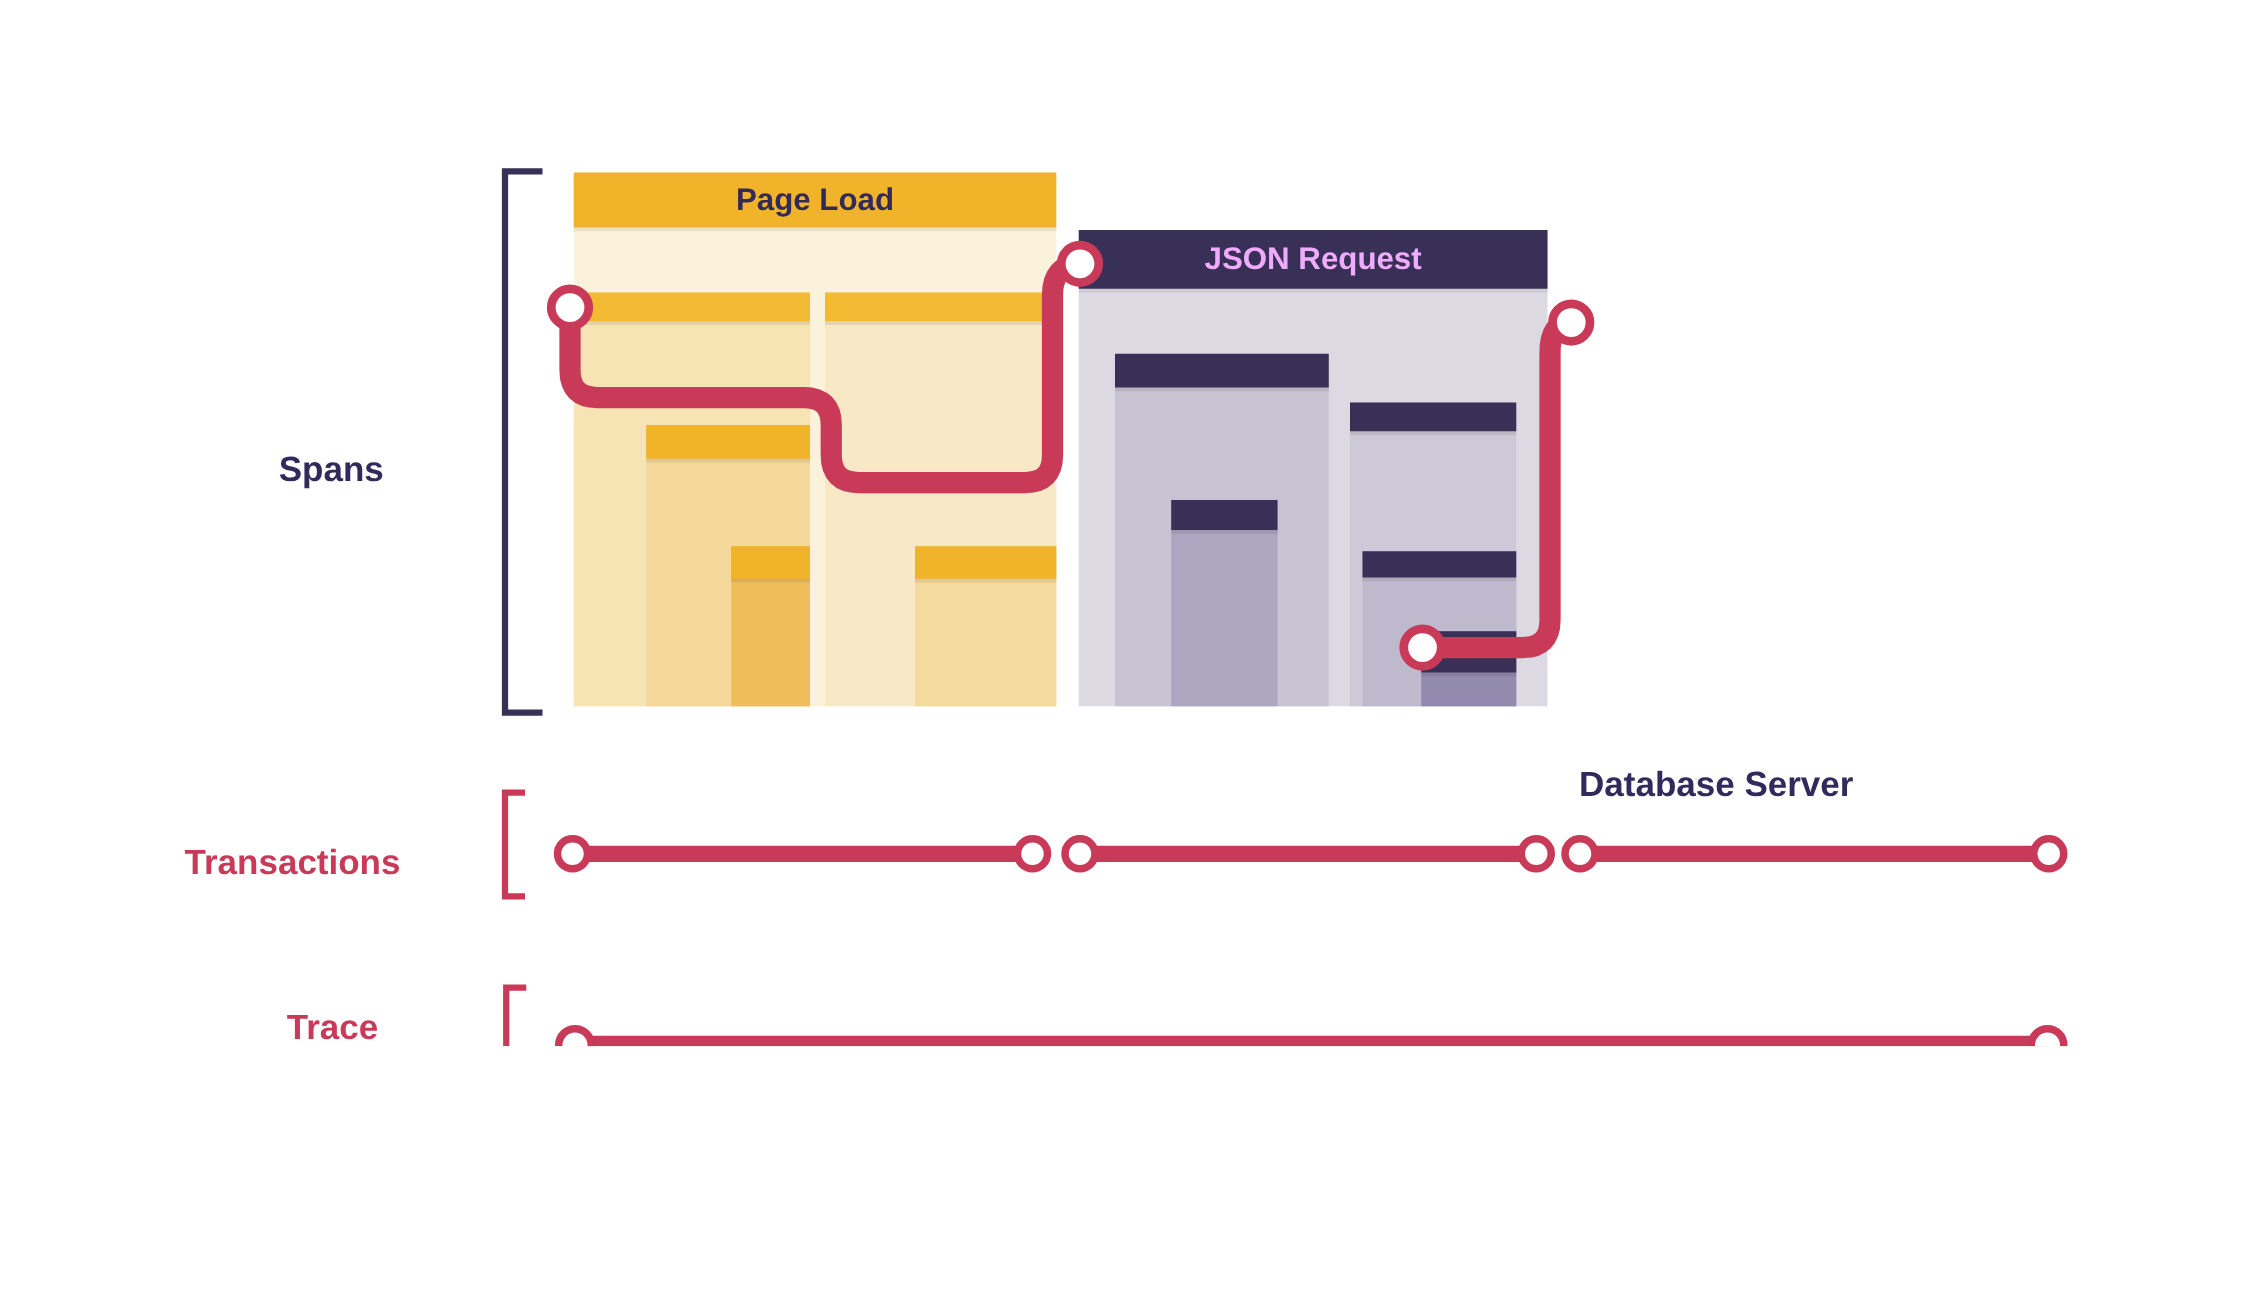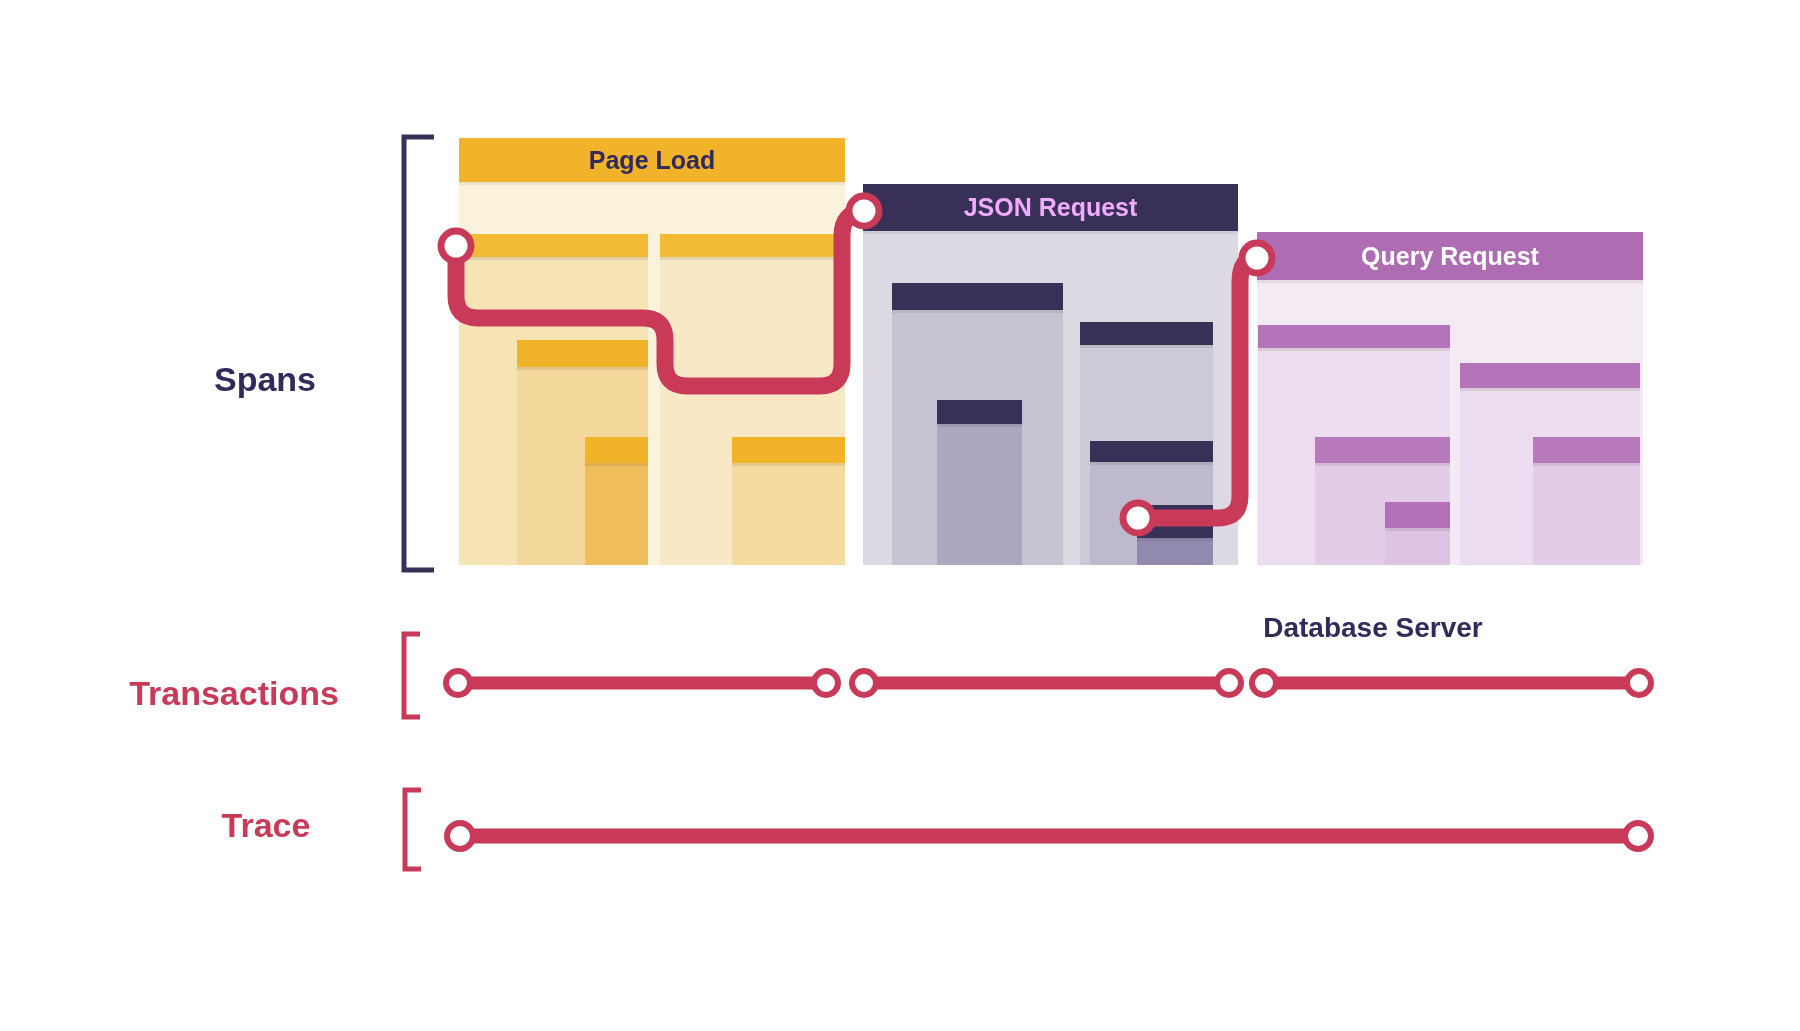--- a/index.html
+++ b/index.html
@@ -1,23 +1,23 @@
 <!DOCTYPE html>
 <html><head>
 <meta charset="utf-8">
 <style>
   html,body{margin:0;padding:0;background:#ffffff;}
   .canvas{
-    position:relative;width:1800px;height:1031px;background:#ffffff;overflow:hidden;
+    position:relative;width:1800px;height:837px;background:#ffffff;overflow:hidden;
     font-family:"Liberation Sans", sans-serif;
   }
   .lbl{position:absolute;font-weight:700;text-align:center;white-space:nowrap;}
   .lbl.navy{color:#332A5C;}
   .lbl.red{color:#C83A58;}
-  .big{font-size:34px;}
+  .big{font-size:28px;}
   .col{font-size:28px;}
   .box{position:absolute;}
   .hdr{position:absolute;left:0;top:0;width:100%;display:flex;align-items:center;justify-content:center;
        font-weight:700;font-size:25px;box-shadow:0 3px 0 rgba(60,40,20,0.08);}
   .sub{position:absolute;}
   .subhdr{position:absolute;left:0;top:0;width:100%;box-shadow:0 3px 0 rgba(60,40,20,0.10);}
   svg.overlay{position:absolute;left:0;top:0;}
 </style>
 </head>
 <body>
@@ -64,40 +64,20 @@
       <div class="subhdr" style="height:23px;background:#393058;"></div>
     </div>
     <div class="sub" style="left:227px;top:257px;width:123px;height:124px;background:#BEB9CD;">
       <div class="subhdr" style="height:21px;background:#393058;"></div>
     </div>
     <div class="sub" style="left:274px;top:321px;width:76px;height:60px;background:#918AAE;">
       <div class="subhdr" style="height:33px;background:#393058;"></div>
     </div>
   </div>
 
-  <div class="box" style="left:1257px;top:232px;width:386px;height:333px;background:#F3EAF4;">
-    <div class="hdr" style="height:48px;background:#AE6DB3;color:#FFFFFF;">
-      <span>Query Request</span>
-    </div>
-    <div class="sub" style="left:1px;top:93px;width:192px;height:240px;background:#EBDDEF;">
-      <div class="subhdr" style="height:23px;background:#B473B9;"></div>
-    </div>
-    <div class="sub" style="left:58px;top:205px;width:135px;height:128px;background:#E2CCE7;">
-      <div class="subhdr" style="height:26px;background:#B778BC;"></div>
-    </div>
-    <div class="sub" style="left:128px;top:270px;width:65px;height:63px;background:#DFC3E4;">
-      <div class="subhdr" style="height:26px;background:#B471B9;"></div>
-    </div>
-    <div class="sub" style="left:203px;top:131px;width:180px;height:202px;background:#EBDDEF;">
-      <div class="subhdr" style="height:25px;background:#B473B9;"></div>
-    </div>
-    <div class="sub" style="left:276px;top:205px;width:107px;height:128px;background:#E2CCE7;">
-      <div class="subhdr" style="height:26px;background:#B778BC;"></div>
-    </div>
-  </div>
 
   <svg class="overlay" width="1800" height="1031" viewBox="0 0 1800 1031">
 
     <path d="M434 137 H404 V570 H434" fill="none" stroke="#393058" stroke-width="5"></path>
 
     <path d="M456 250 V296 Q456 318 478 318 H643 Q665 318 665 340 V364 Q665 386 687 386 H820 Q842 386 842 364 V236 Q842 212 864 211" fill="none" stroke="#C83A58" stroke-width="17" stroke-linejoin="round"></path>
 
     <path d="M1140 518 H1218 Q1240 518 1240 496 V282 Q1240 258 1257 258" fill="none" stroke="#C83A58" stroke-width="17" stroke-linejoin="round"></path>
 
     <circle cx="456" cy="246" r="15" fill="#FFFFFF" stroke="#C83A58" stroke-width="7"></circle>

